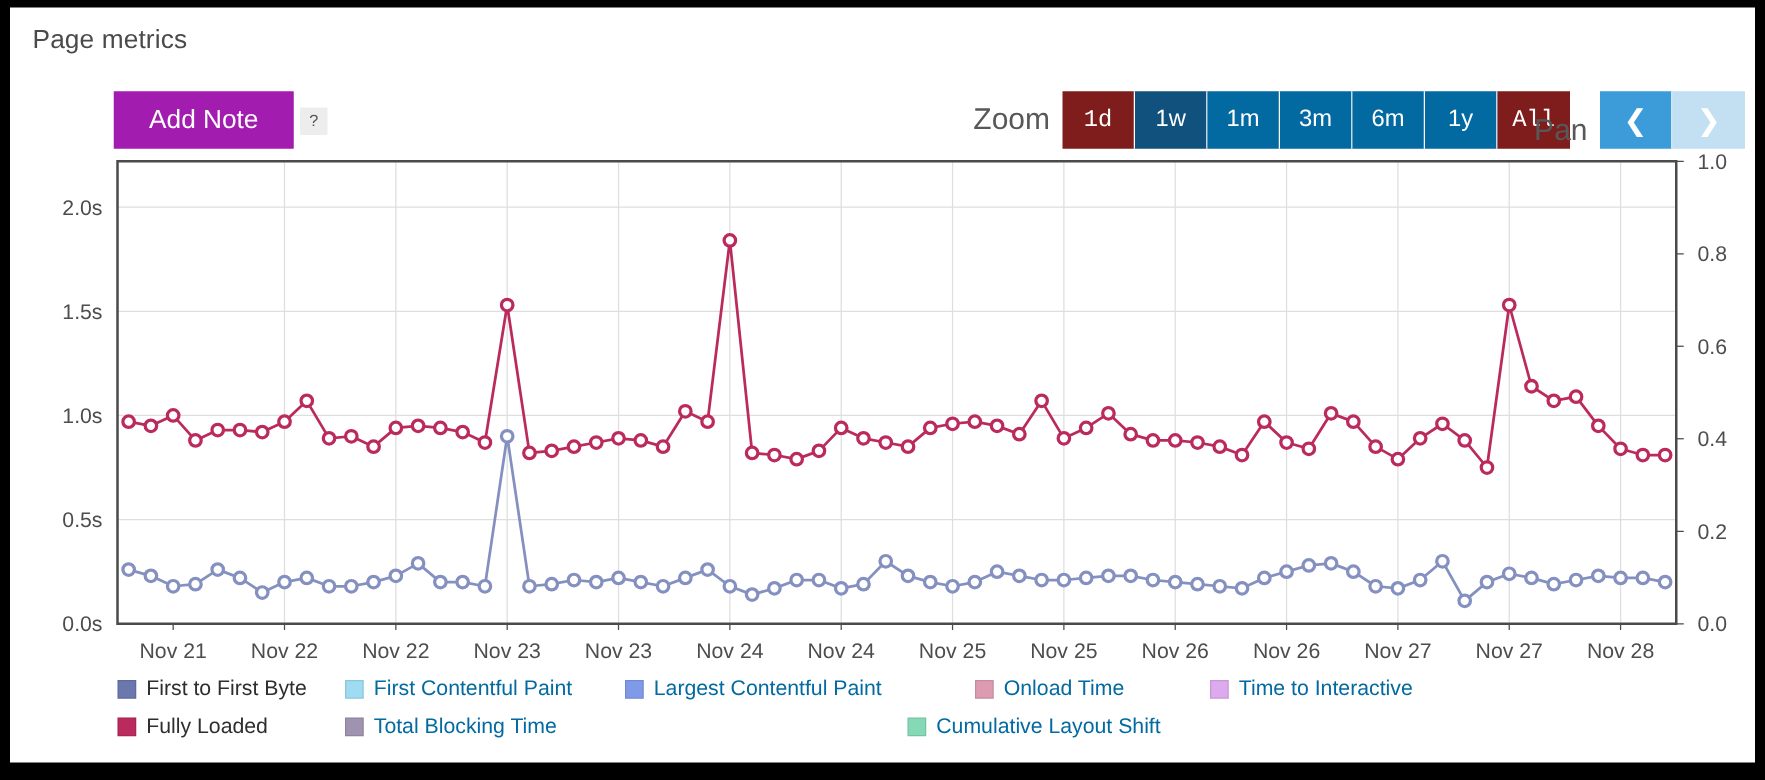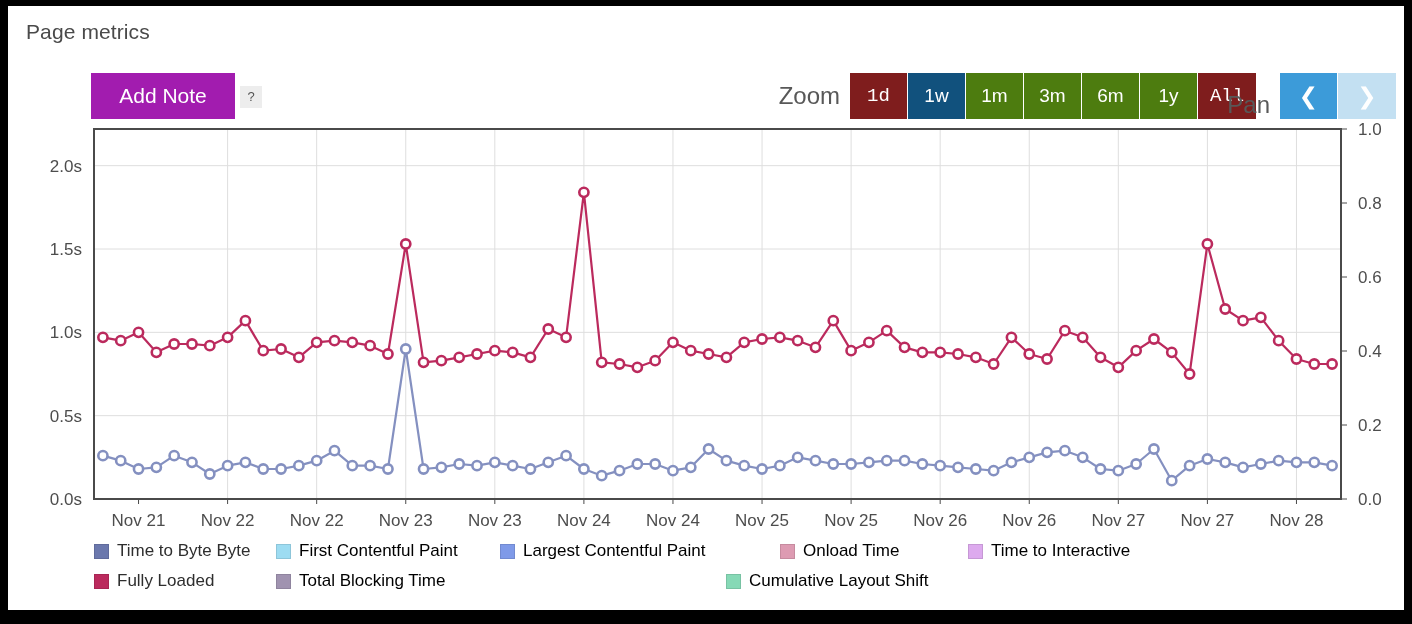--- a/index.html
+++ b/index.html
@@ -68,21 +68,21 @@
   }
   #zoom-label, #pan-label {
     font-size: 24px;
     color: #585858;
     margin-right: 10px;
     white-space: nowrap;
   }
   .range-btn {
     width: 58px; height: 46px;
     border: none;
-    background: #4d7c0f;
+    background: #0369a1;
     color: #ffffff;
     font-family: "Liberation Sans", sans-serif;
     font-size: 19px;
     line-height: 46px;
     text-align: center;
     cursor: pointer;
     padding: 0;
     border-right: 1px solid #ffffff;
   }
   .range-btn.mid { background: #7f1d1d; font-family: Liberation Mono, monospace; }
@@ -141,21 +141,21 @@
     white-space: nowrap;
   }
   .legend-swatch {
     width: 15px; height: 15px;
     margin-right: 8px;
     border: 1px solid rgba(0,0,0,0.10);
     flex: 0 0 auto;
   }
   .legend-label {
     font-size: 17px;
-    color: #000000;
+    color: #0369a1;
   }
   .legend-item.on .legend-label { color: #2e2e2e; }
 </style>
 </head>
 <body>
 
 <div id="frame">
 
   <div id="panel-title">Page metrics</div>
 
@@ -397,21 +397,21 @@
           <circle cx="1306.28" cy="246.00" r="4.6" fill="#ffffff" stroke="#bb2a5d" stroke-width="2.6"></circle>
           <circle cx="1324.09" cy="246.00" r="4.6" fill="#ffffff" stroke="#bb2a5d" stroke-width="2.6"></circle>
         </g>
       </svg>
   </div>
 
   <div id="legend">
     <div class="legend-row" id="legend-row-0">
         <div class="legend-item on" style="left: 86px;">
           <span class="legend-swatch" style="background: rgb(107, 120, 173);"></span>
-          <span class="legend-label">Time to Byte Byte</span>
+          <span class="legend-label">First to First Byte</span>
         </div>
         <div class="legend-item" style="left: 268px;">
           <span class="legend-swatch" style="background: rgb(157, 220, 242);"></span>
           <span class="legend-label">First Contentful Paint</span>
         </div>
         <div class="legend-item" style="left: 492px;">
           <span class="legend-swatch" style="background: rgb(127, 154, 232);"></span>
           <span class="legend-label">Largest Contentful Paint</span>
         </div>
         <div class="legend-item" style="left: 772px;">

